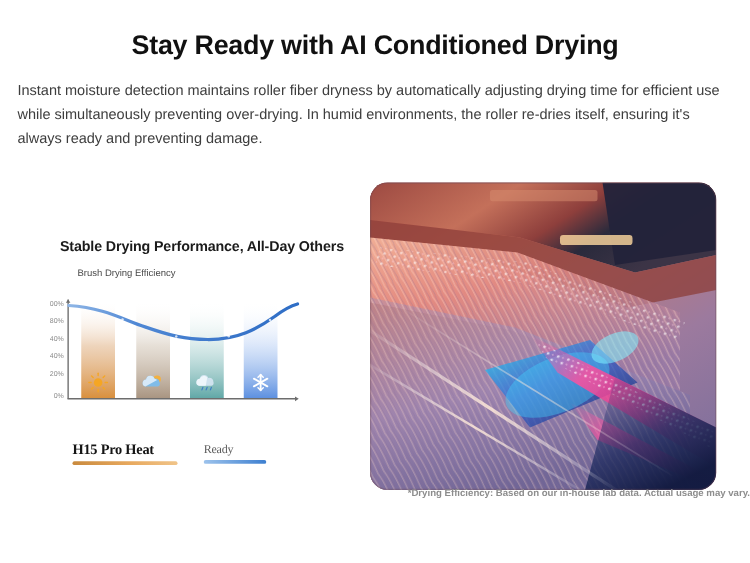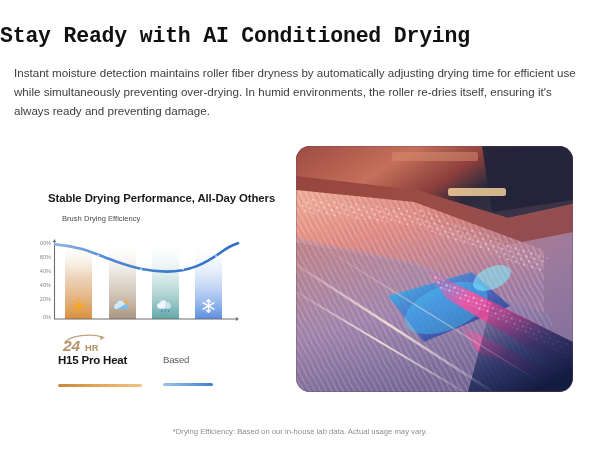--- a/index.html
+++ b/index.html
@@ -19,27 +19,26 @@
     position: absolute;
     inset: 0;
     background: #ffffff;
   }
 
   
   .headline {
     position: absolute;
     left: 0; right: 0;
     top: 24px;
-    text-align: left;
+    text-align: center;
     font-size: 21.5px;
     font-weight: bold;
     letter-spacing: -0.2px;
     color: #111111;
     line-height: 1.15;
-    font-family: Liberation Mono, monospace;
   }
   .subcopy {
     position: absolute;
     left: 14px;
     width: 572px;
     top: 64px;
     text-align: left;
     font-size: 11.6px;
     line-height: 1.62;
     color: #3d3d3d;
@@ -102,21 +101,22 @@
   }
   .legend-item.primary { left: 0px; }
   .legend-item.secondary { left: 105px; }
   .legend-label {
     font-size: 11.5px;
     font-weight: bold;
     color: #151515;
     letter-spacing: -0.2px;
     white-space: nowrap;
     display: block;
-    padding-bottom: 18px;
+    padding-bottom: 3px;
+    font-family: Liberation Serif, serif;
   }
   .legend-item.secondary .legend-label {
     font-size: 9.6px;
     font-weight: normal;
     color: #5c5c5c;
   }
   .legend-rule {
     height: 2.6px;
     border-radius: 2px;
     display: block;
@@ -140,24 +140,25 @@
     border-radius: 14px;
     overflow: hidden;
     background: #7a4a55;
   }
   .photo svg { display: block; }
 
   
   .footnote {
     position: absolute;
     left: 0; right: 0;
-    top: 427px;
-    text-align: center;
+    top: 390px;
+    text-align: right;
     font-size: 7.7px;
     color: #8d8d8d;
+    font-weight: bold;
   }
 </style>
 </head>
 <body>
 
 <div class="page">
 
   <div class="headline">Stay Ready with AI Conditioned Drying</div>
   <div class="subcopy">Instant moisture detection maintains roller fiber dryness by automatically adjusting drying time for efficient use while simultaneously preventing over-drying. In humid environments, the roller re-dries itself, ensuring it's always ready and preventing damage.</div>
 
@@ -281,36 +282,28 @@
           <circle cx="58" cy="19.6" r="1.0"></circle>
           <circle cx="101" cy="33.2" r="1.0"></circle>
           <circle cx="143" cy="33.0" r="1.0"></circle>
           <circle cx="176" cy="20.0" r="1.0"></circle>
         </g>
       </svg>
     </div>
 
     <div class="legend">
 
-      <div class="badge-24hr">
-        <svg width="54" height="22" viewBox="0 0 54 22">
-          <path d="M 4 10.5 C 9 3.2 30 1.0 43 5.6" fill="none" stroke="#bfa280" stroke-width="1.4" stroke-linecap="round"></path>
-          <path d="M 43 5.6 l -4.4 -2.2 l 1.1 4.9 z" fill="#bfa280"></path>
-          <text x="2" y="19.4" font-family="Liberation Sans, sans-serif" font-size="15.5" font-weight="bold" font-style="italic" fill="#b59468">24</text>
-          <text x="24" y="19.2" font-family="Liberation Sans, sans-serif" font-size="9.4" font-weight="bold" fill="#b59468">HR</text>
-        </svg>
-      </div>
 
       <div class="legend-item primary">
         <span class="legend-label">H15 Pro Heat</span>
         <span class="legend-rule"></span>
       </div>
 
       <div class="legend-item secondary">
-        <span class="legend-label">Based</span>
+        <span class="legend-label">Ready</span>
         <span class="legend-rule"></span>
       </div>
     </div>
   </div>
 
   <div class="photo">
     <svg width="277" height="246" viewBox="0 0 277 246">
       <defs>
         <linearGradient id="bgBase" x1="0.15" y1="0" x2="0.85" y2="1">
           <stop offset="0%" stop-color="#b4564c"></stop>

